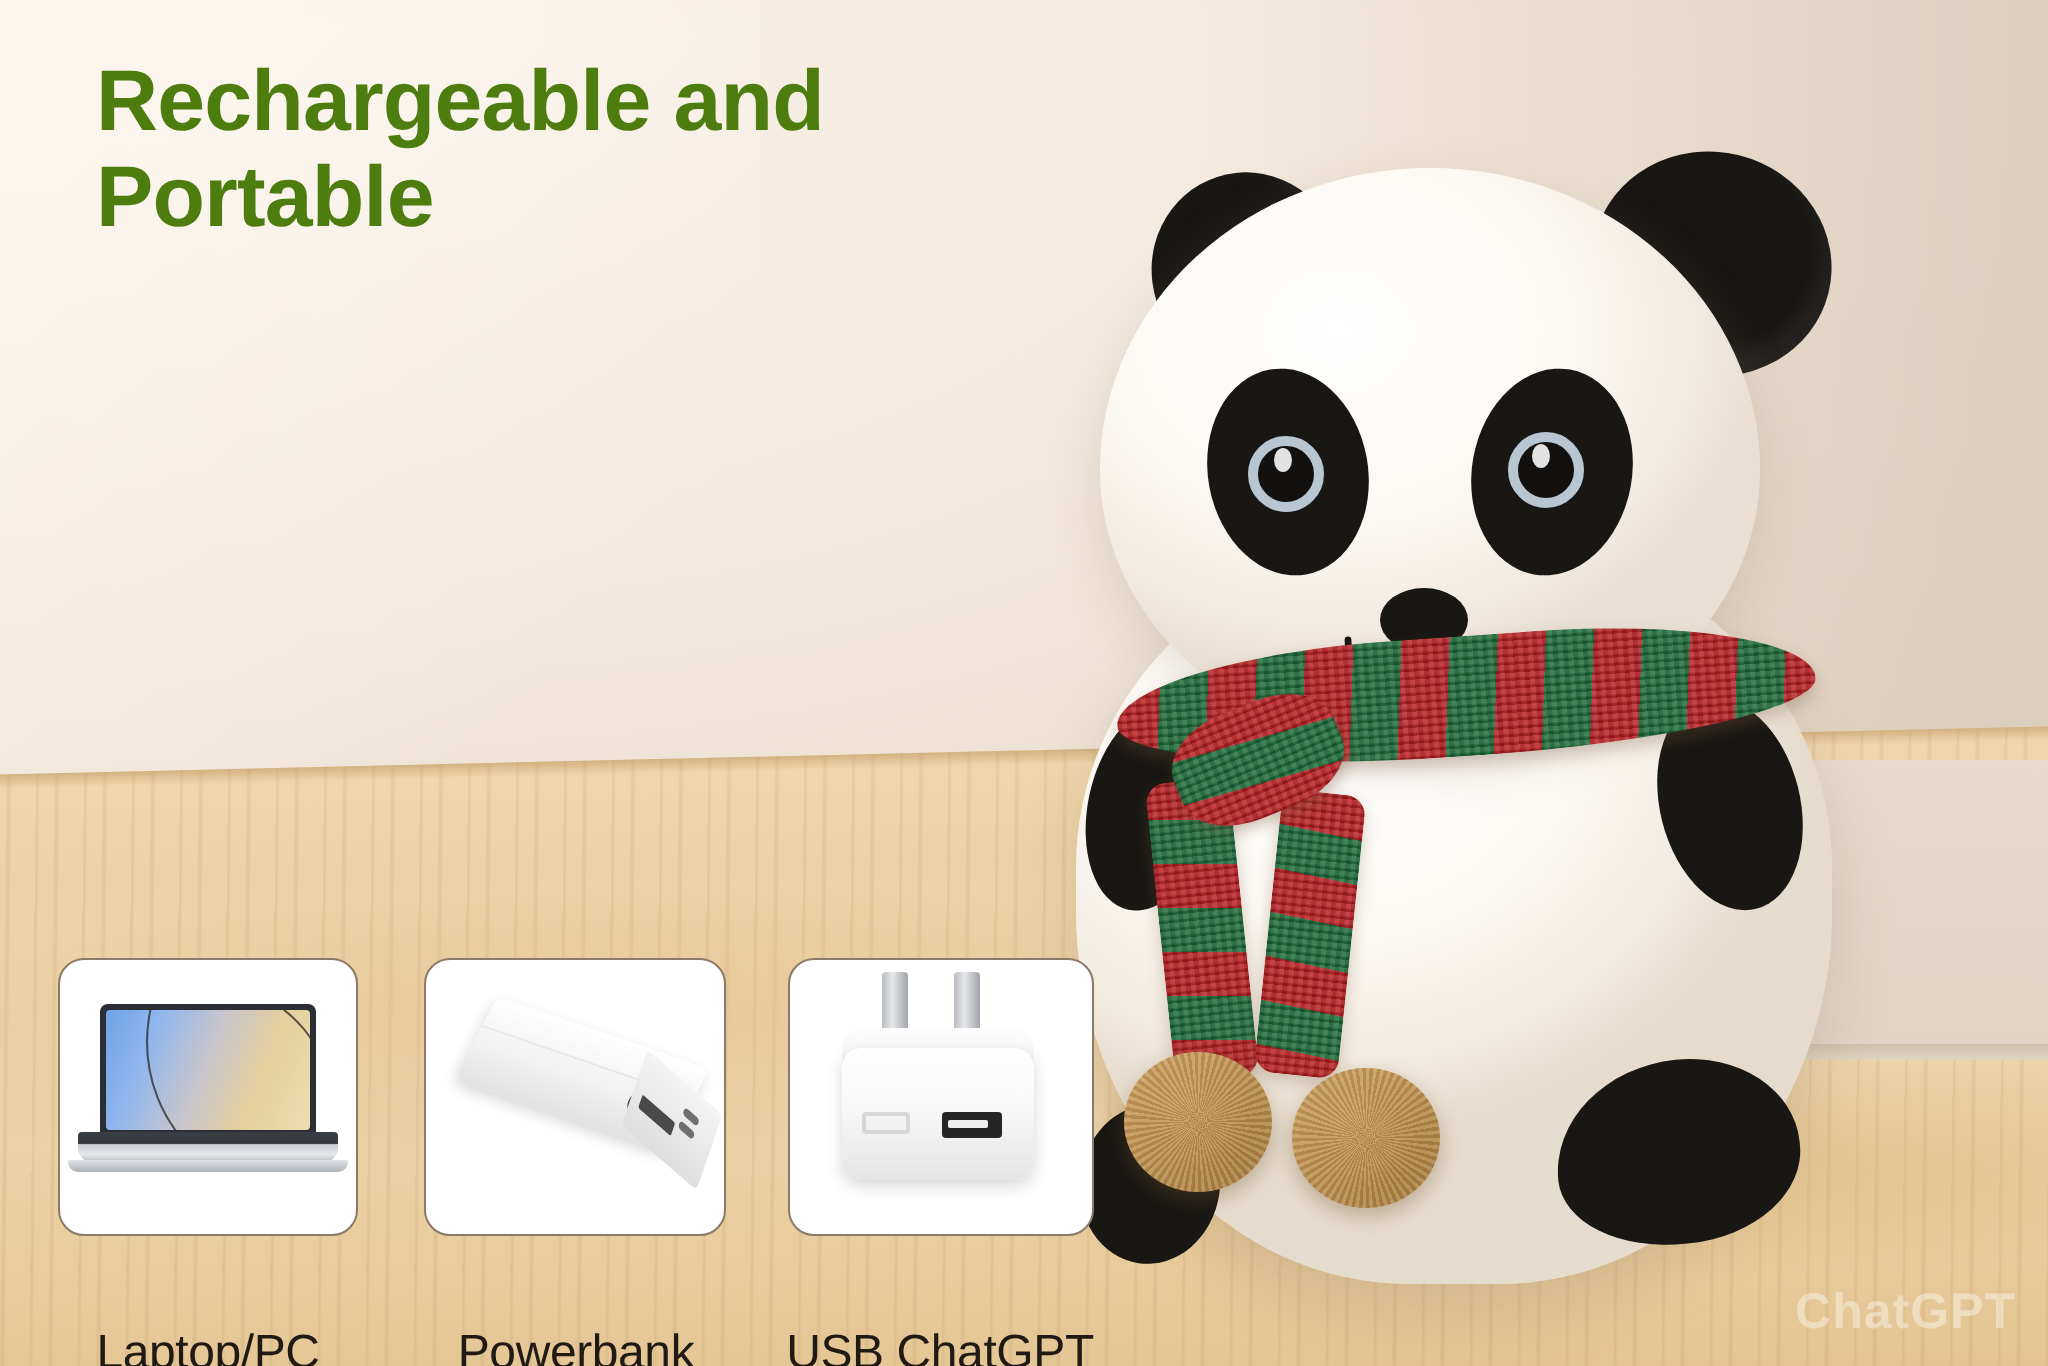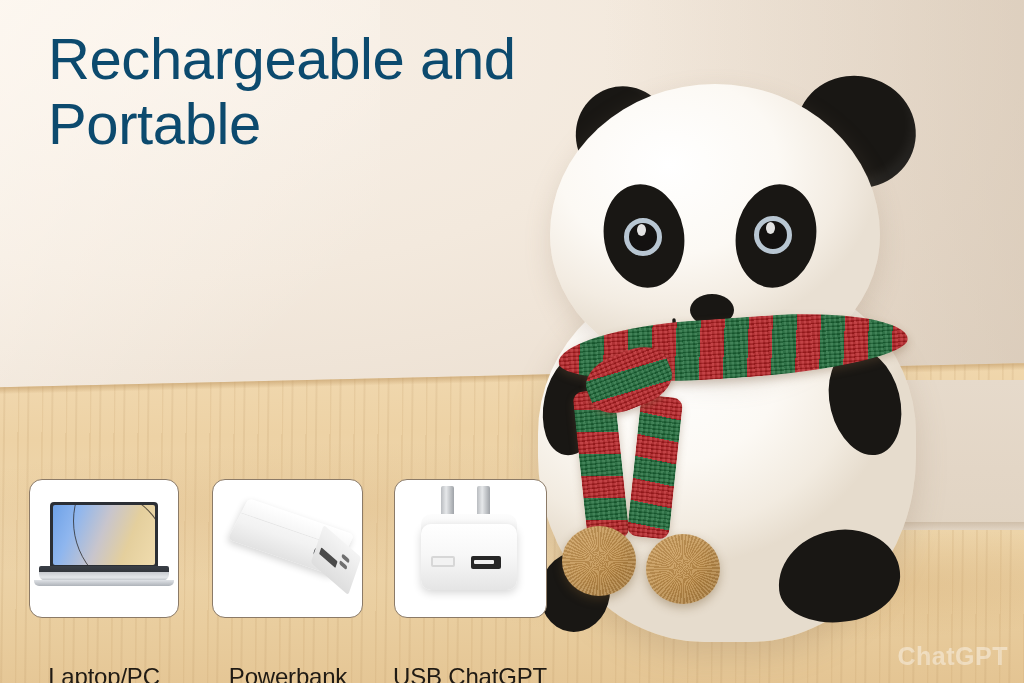--- a/index.html
+++ b/index.html
@@ -87,24 +87,24 @@
     width: 100%; height: 8px;
     background: linear-gradient(to bottom, rgba(190,170,145,0.5), rgba(190,170,145,0));
   }
 
   
   .headline {
     position: absolute;
     left: 48px;
     top: 27px;
     width: 510px;
-    font-size: 58px;
+    font-size: 43px;
     line-height: 1.12;
-    font-weight: normal;
-    color: #0c4a6e;
+    font-weight: bold;
+    color: #4d7c0f;
     letter-spacing: -0.4px;
   }
   .body-copy {
     position: absolute;
     left: 49px;
     top: 168px;
     width: 470px;
     font-size: 31px;
     line-height: 1.33;
     color: #1b1b1b;

